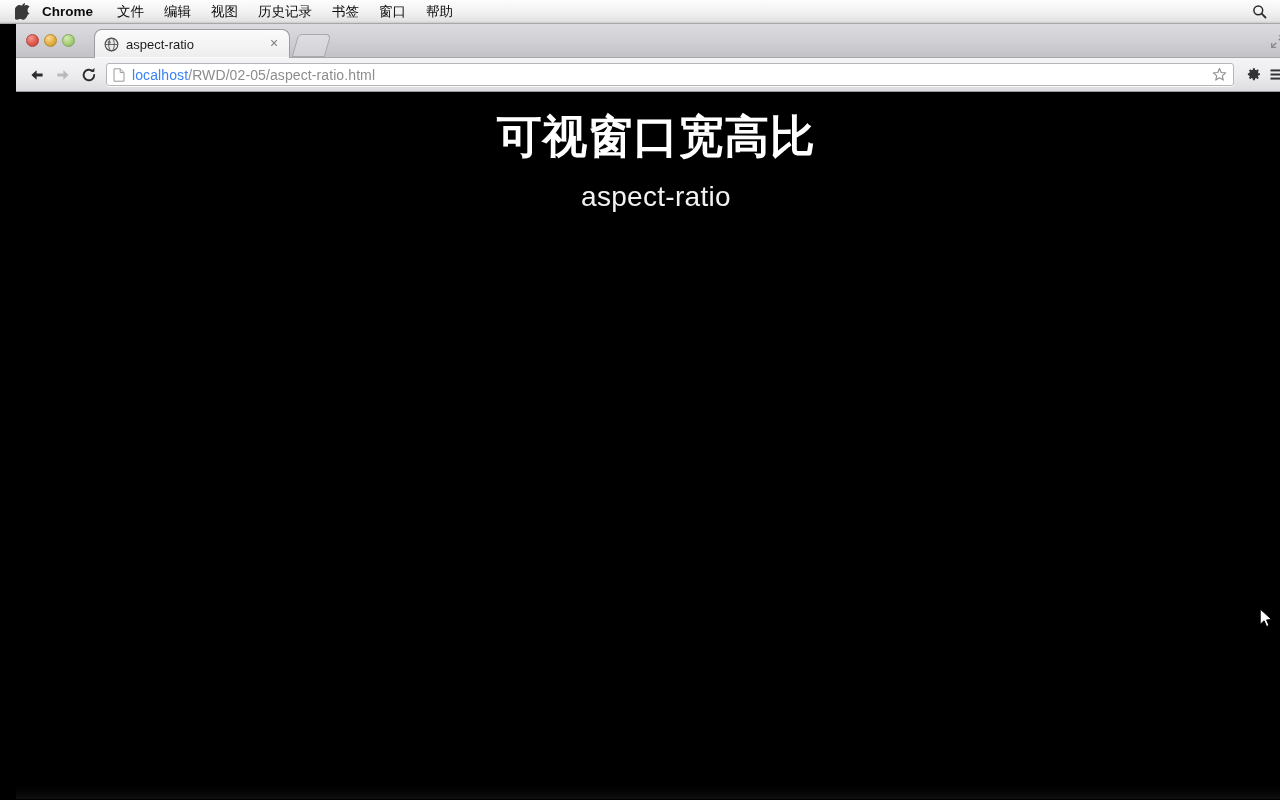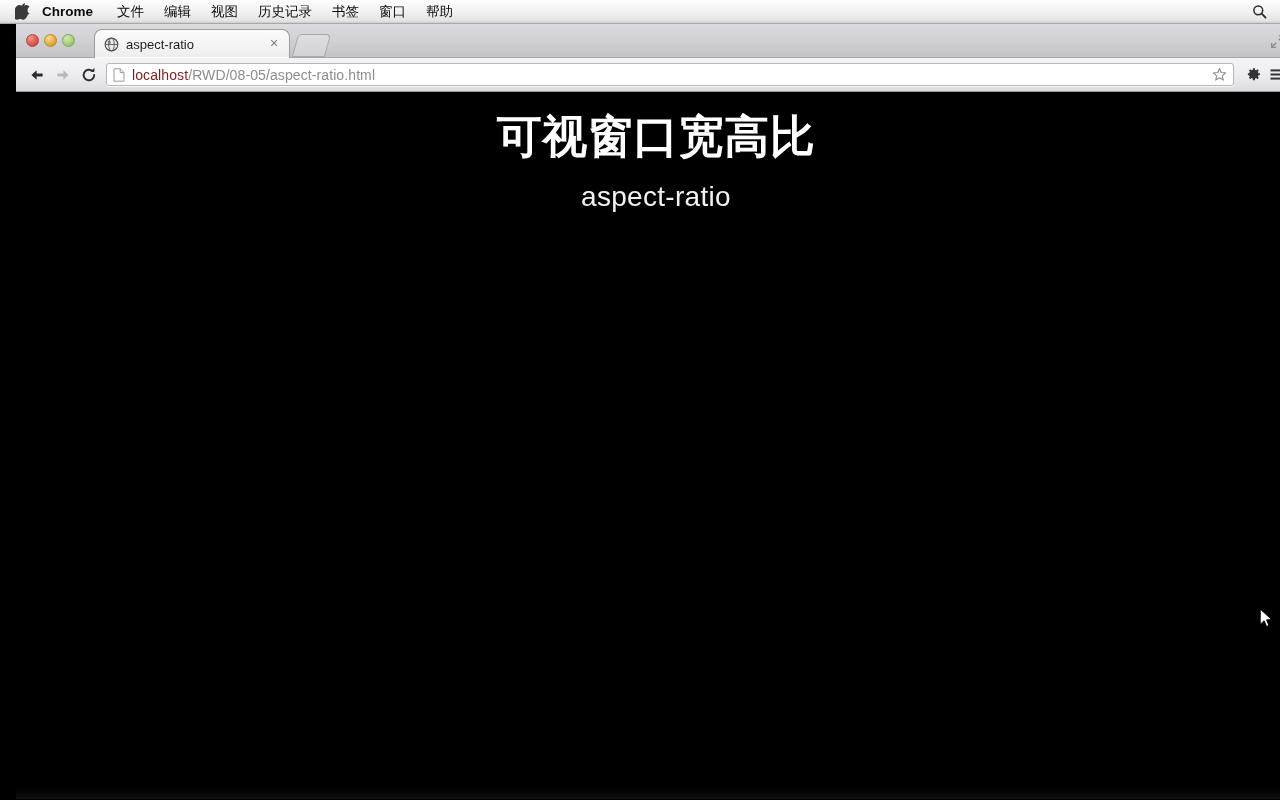--- a/index.html
+++ b/index.html
@@ -103,21 +103,21 @@
     background:#ffffff; border:1px solid #b6b6ba; border-radius:3px;
     display:flex; align-items:center; padding:0 5px;
     box-shadow:0 1px 0 rgba(255,255,255,.8);
   }
   .omnibox-pageicon{ width:14px; height:14px; flex:0 0 14px; margin-right:6px;
     display:flex; align-items:center; justify-content:center; }
   .omnibox-url{
     flex:1 1 auto; font-size:14px; color:#8d8d8d; white-space:nowrap; overflow:hidden;
     letter-spacing:.1px;
   }
-  .omnibox-url .host{ color:#7f1d1d; }
+  .omnibox-url .host{ color:#3b82f6; }
   .star-btn{ width:18px; height:18px; flex:0 0 18px; margin-left:4px;
     display:flex; align-items:center; justify-content:center; }
   .tool-btn{ width:24px; height:26px; flex:0 0 24px;
     display:flex; align-items:center; justify-content:center; }
 
   
   .viewport{
     position:relative;
     height:707px;
     background:#000000;
@@ -234,21 +234,21 @@
       </svg>
     </div>
 
     <div class="omnibox">
       <span class="omnibox-pageicon">
         <svg width="12" height="14" viewBox="0 0 12 14" aria-hidden="true">
           <path d="M1 .8h6.2L11 4.6V13.2H1Z" fill="#ffffff" stroke="#9a9a9e" stroke-width="1"></path>
           <path d="M7.2.8V4.6H11" fill="none" stroke="#9a9a9e" stroke-width="1"></path>
         </svg>
       </span>
-      <span class="omnibox-url" title="localhost/RWD/01-05/aspect-ratio.html"><span class="host">localhost</span><span>/RWD/08-05/aspect-ratio.html</span></span>
+      <span class="omnibox-url" title="localhost/RWD/01-05/aspect-ratio.html"><span class="host">localhost</span><span>/RWD/02-05/aspect-ratio.html</span></span>
       <span class="star-btn">
         <svg width="15" height="15" viewBox="0 0 16 16" aria-hidden="true">
           <path d="M8 1.6 L9.85 5.9 L14.5 6.3 L11 9.4 L12.05 13.95 L8 11.5 L3.95 13.95 L5 9.4 L1.5 6.3 L6.15 5.9 Z" fill="none" stroke="#8e8e92" stroke-width="1.2" stroke-linejoin="round"></path>
         </svg>
       </span>
     </div>
 
     <div class="tool-btn">
       <svg width="17" height="17" viewBox="0 0 18 18" aria-hidden="true">
         <path fill="#333336" d="M9 5.6A3.4 3.4 0 1 0 9 12.4 3.4 3.4 0 0 0 9 5.6Zm0 5.1A1.7 1.7 0 1 1 9 7.3a1.7 1.7 0 0 1 0 3.4Z"></path>

